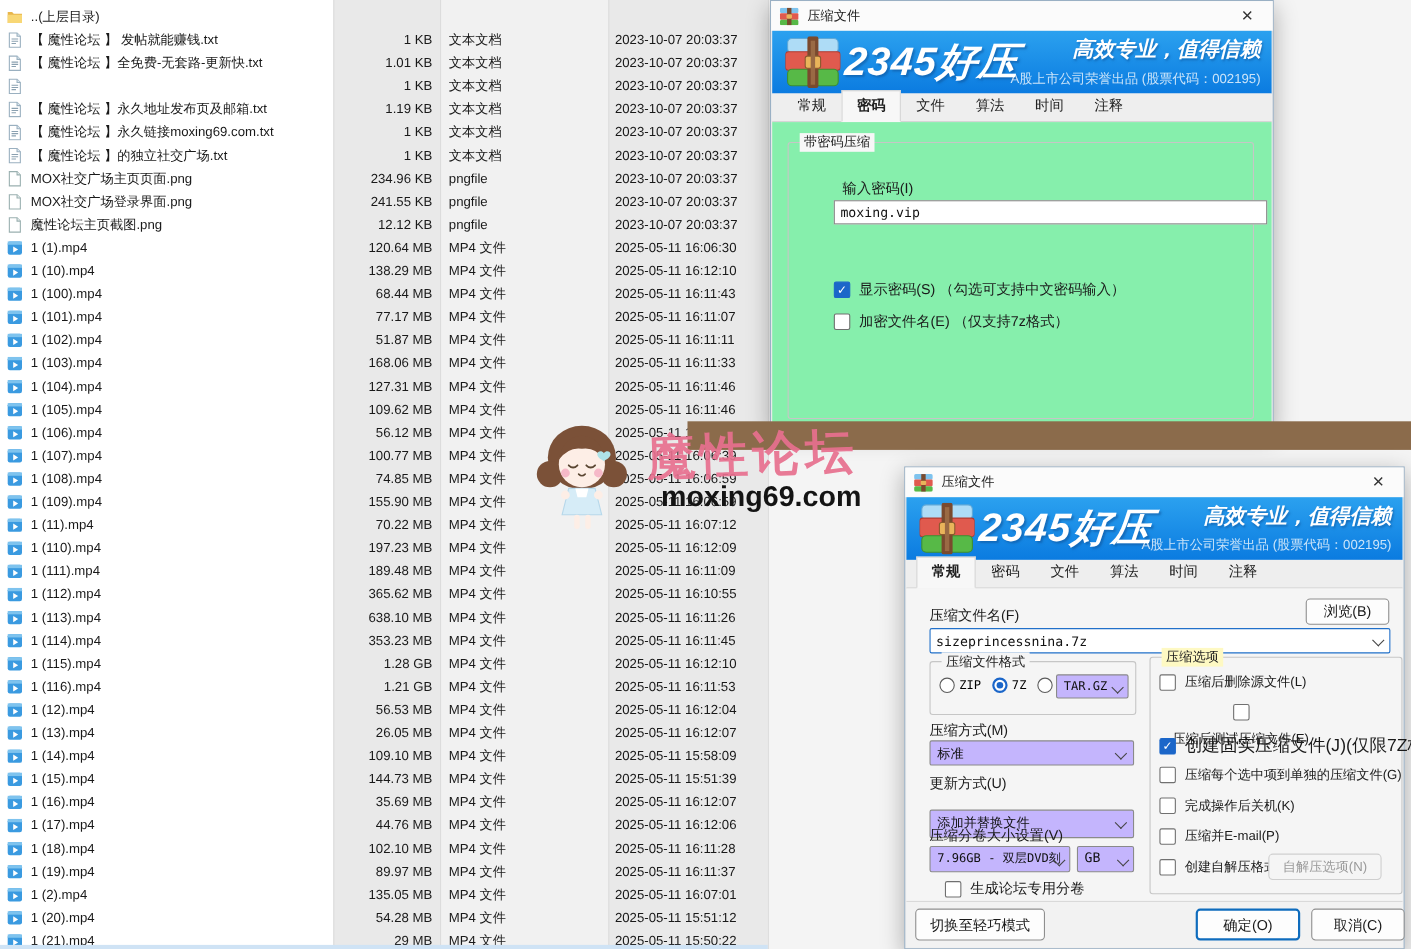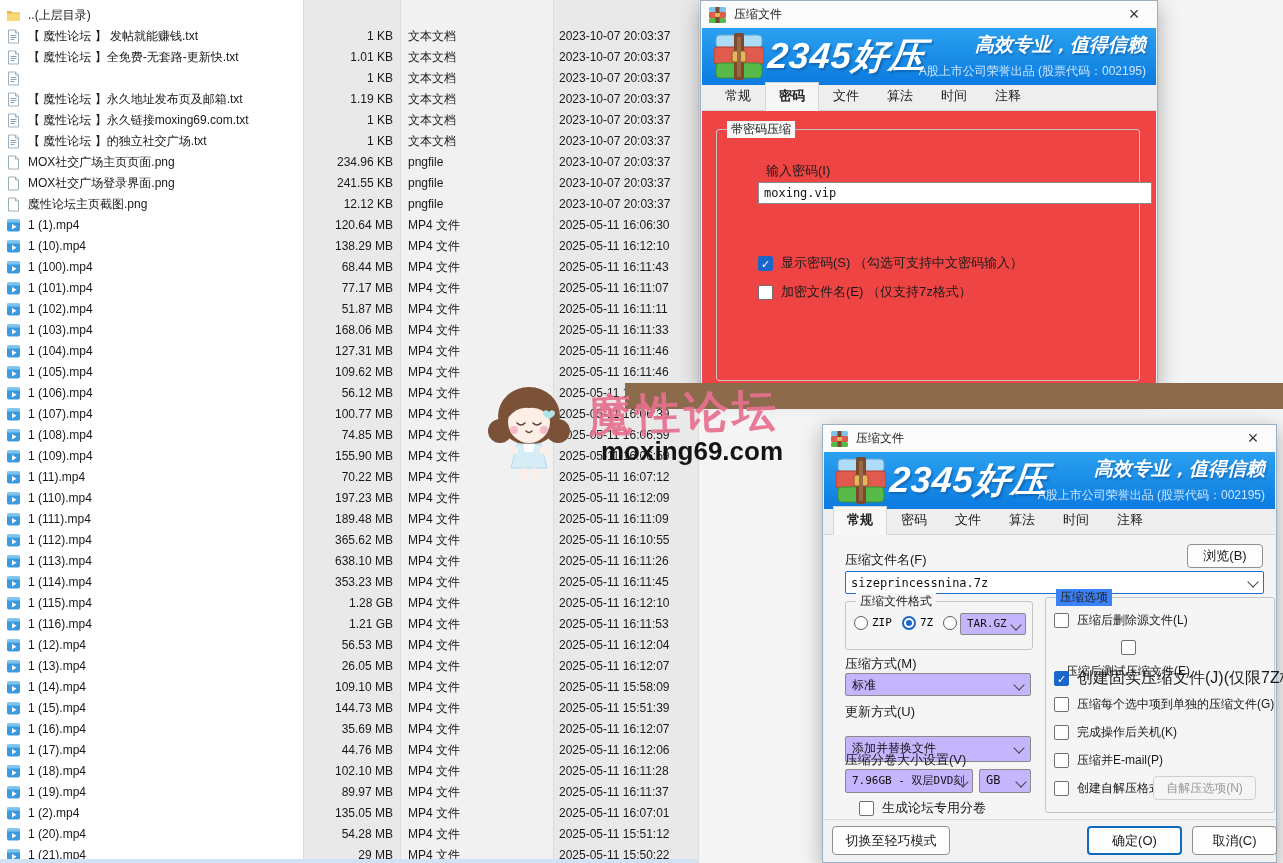--- a/index.html
+++ b/index.html
@@ -33,21 +33,21 @@
   .close-btn{position:absolute;right:10px;top:1px;width:26px;height:24px;text-align:center;line-height:24px;font-size:18px;color:#333;cursor:default;}
   .banner{position:absolute;left:1px;top:27px;right:1px;height:57px;background:linear-gradient(#2ba1ef,#0b7be0);overflow:hidden;}
   .banner .blogo{position:absolute;left:12px;top:5px;width:50px;height:47px;}
   .banner .btext{position:absolute;left:66px;top:4px;font-size:36px;font-weight:bold;font-style:italic;color:#ffffff;letter-spacing:1px;transform:skewX(-5deg);text-shadow:2px 2px 2px rgba(15,80,150,.55);}
   .banner .bright{position:absolute;right:10px;top:4px;text-align:right;}
   .banner .tagline{font-size:19px;font-weight:bold;font-style:italic;color:#ffffff;text-shadow:1px 2px 2px rgba(15,80,150,.55);}
   .banner .subtitle{font-size:12px;color:rgba(255,255,255,.78);margin-top:5px;}
   .tabbar{position:absolute;left:1px;top:84px;right:1px;height:26px;background:#eeeeee;display:flex;align-items:flex-end;padding-left:9px;box-sizing:border-box;border-bottom:1px solid #d5d5d5;}
   .tab{font-size:13px;color:#222;padding:4px 13px 5px;border:1px solid transparent;margin-bottom:-1px;}
   .tab.sel{background:#f7f7f7;border:1px solid #d5d5d5;border-bottom:1px solid #f7f7f7;font-weight:bold;}
-  .dcontent{position:absolute;left:1px;right:1px;top:110px;bottom:1px;background:#ef4444;}
+  .dcontent{position:absolute;left:1px;right:1px;top:110px;bottom:1px;background:#86efac;}
   .groupbox{position:absolute;border:1px solid #c6c6c6;border-radius:3px;}
   .gtitle{position:absolute;top:-9px;left:10px;background:#f7f7f7;padding:0 4px;font-size:12px;color:#222;}
   .lbl{position:absolute;font-size:13px;color:#1a1a1a;white-space:nowrap;}
   .tinput{position:absolute;background:#fff;border:1px solid #8a8a8a;box-sizing:border-box;font-family:"DejaVu Sans Mono",monospace;font-size:12px;color:#111;padding:0 5px;outline:none;}
   .combo-blue{border:1px solid #2170c9;border-radius:2px;}
   .chev{position:absolute;width:7px;height:7px;border-right:1.6px solid #444;border-bottom:1.6px solid #444;transform:rotate(45deg);}
   .cbrow{position:absolute;display:flex;align-items:center;gap:8px;white-space:nowrap;}
   .cb{width:15px;height:15px;box-sizing:border-box;border:1px solid #707070;border-radius:2px;background:#fff;font-size:11px;line-height:14px;text-align:center;color:#fff;flex:0 0 15px;}
   .cb.on{background:#1b66c9;border-color:#1b66c9;}
   .cblabel{font-size:13px;color:#1a1a1a;}
@@ -868,21 +868,21 @@
         <span class="cblabel">生成论坛专用分卷</span>
       </div>
 
       <div class="btn saver" style="left:21px;top:284px;width:186px;height:25px;display:flex;">
         <span>保存为默认(S)</span>
         <span class="divider"></span>
         <span class="tri-down"></span>
       </div>
 
       <div class="groupbox" style="left:221px;top:62px;width:228px;height:214px;background:#f5f5f5;">
-        <span class="gtitle" style="background:#3b82f6;">压缩选项</span>
+        <span class="gtitle" style="background:#fef9c3;">压缩选项</span>
         <div id="option-checkboxes">
             <div class="cbrow" style="left: 8px; top: 14px;">
               <span class="cb"></span>
               <span class="cblabel" style="font-size: 12px;">压缩后删除源文件(L)</span>
             </div>
             <div class="cbrow" style="left: 20px; top: 42px; flex-direction: column;">
               <span class="cb"></span>
               <span class="cblabel" style="font-size: 12px;">压缩后测试压缩文件(E)</span>
             </div>
             <div class="cbrow" style="left: 8px; top: 70px;">

